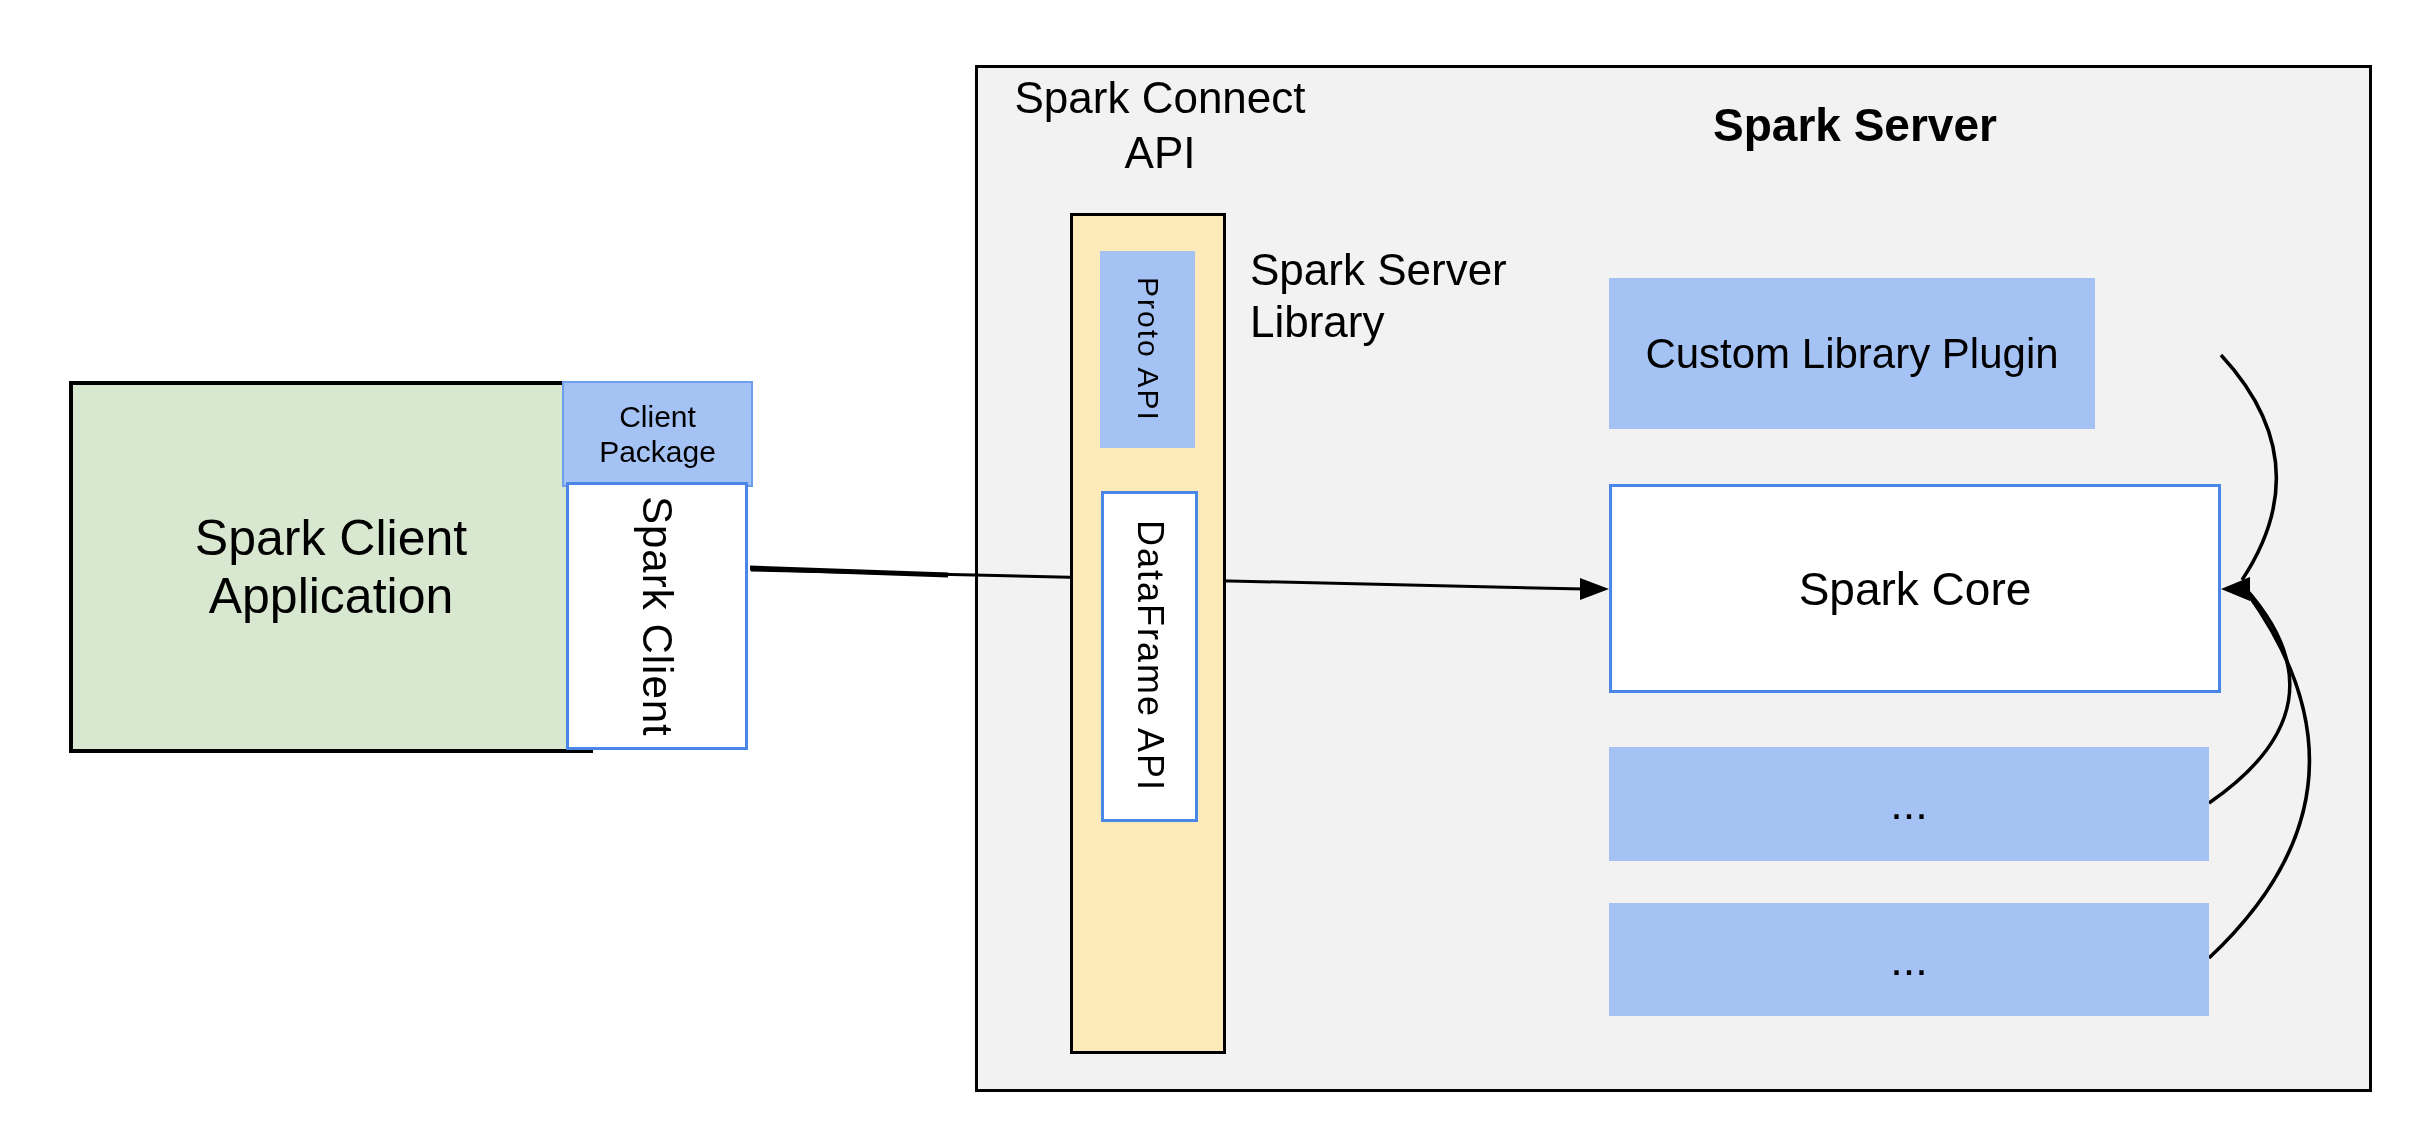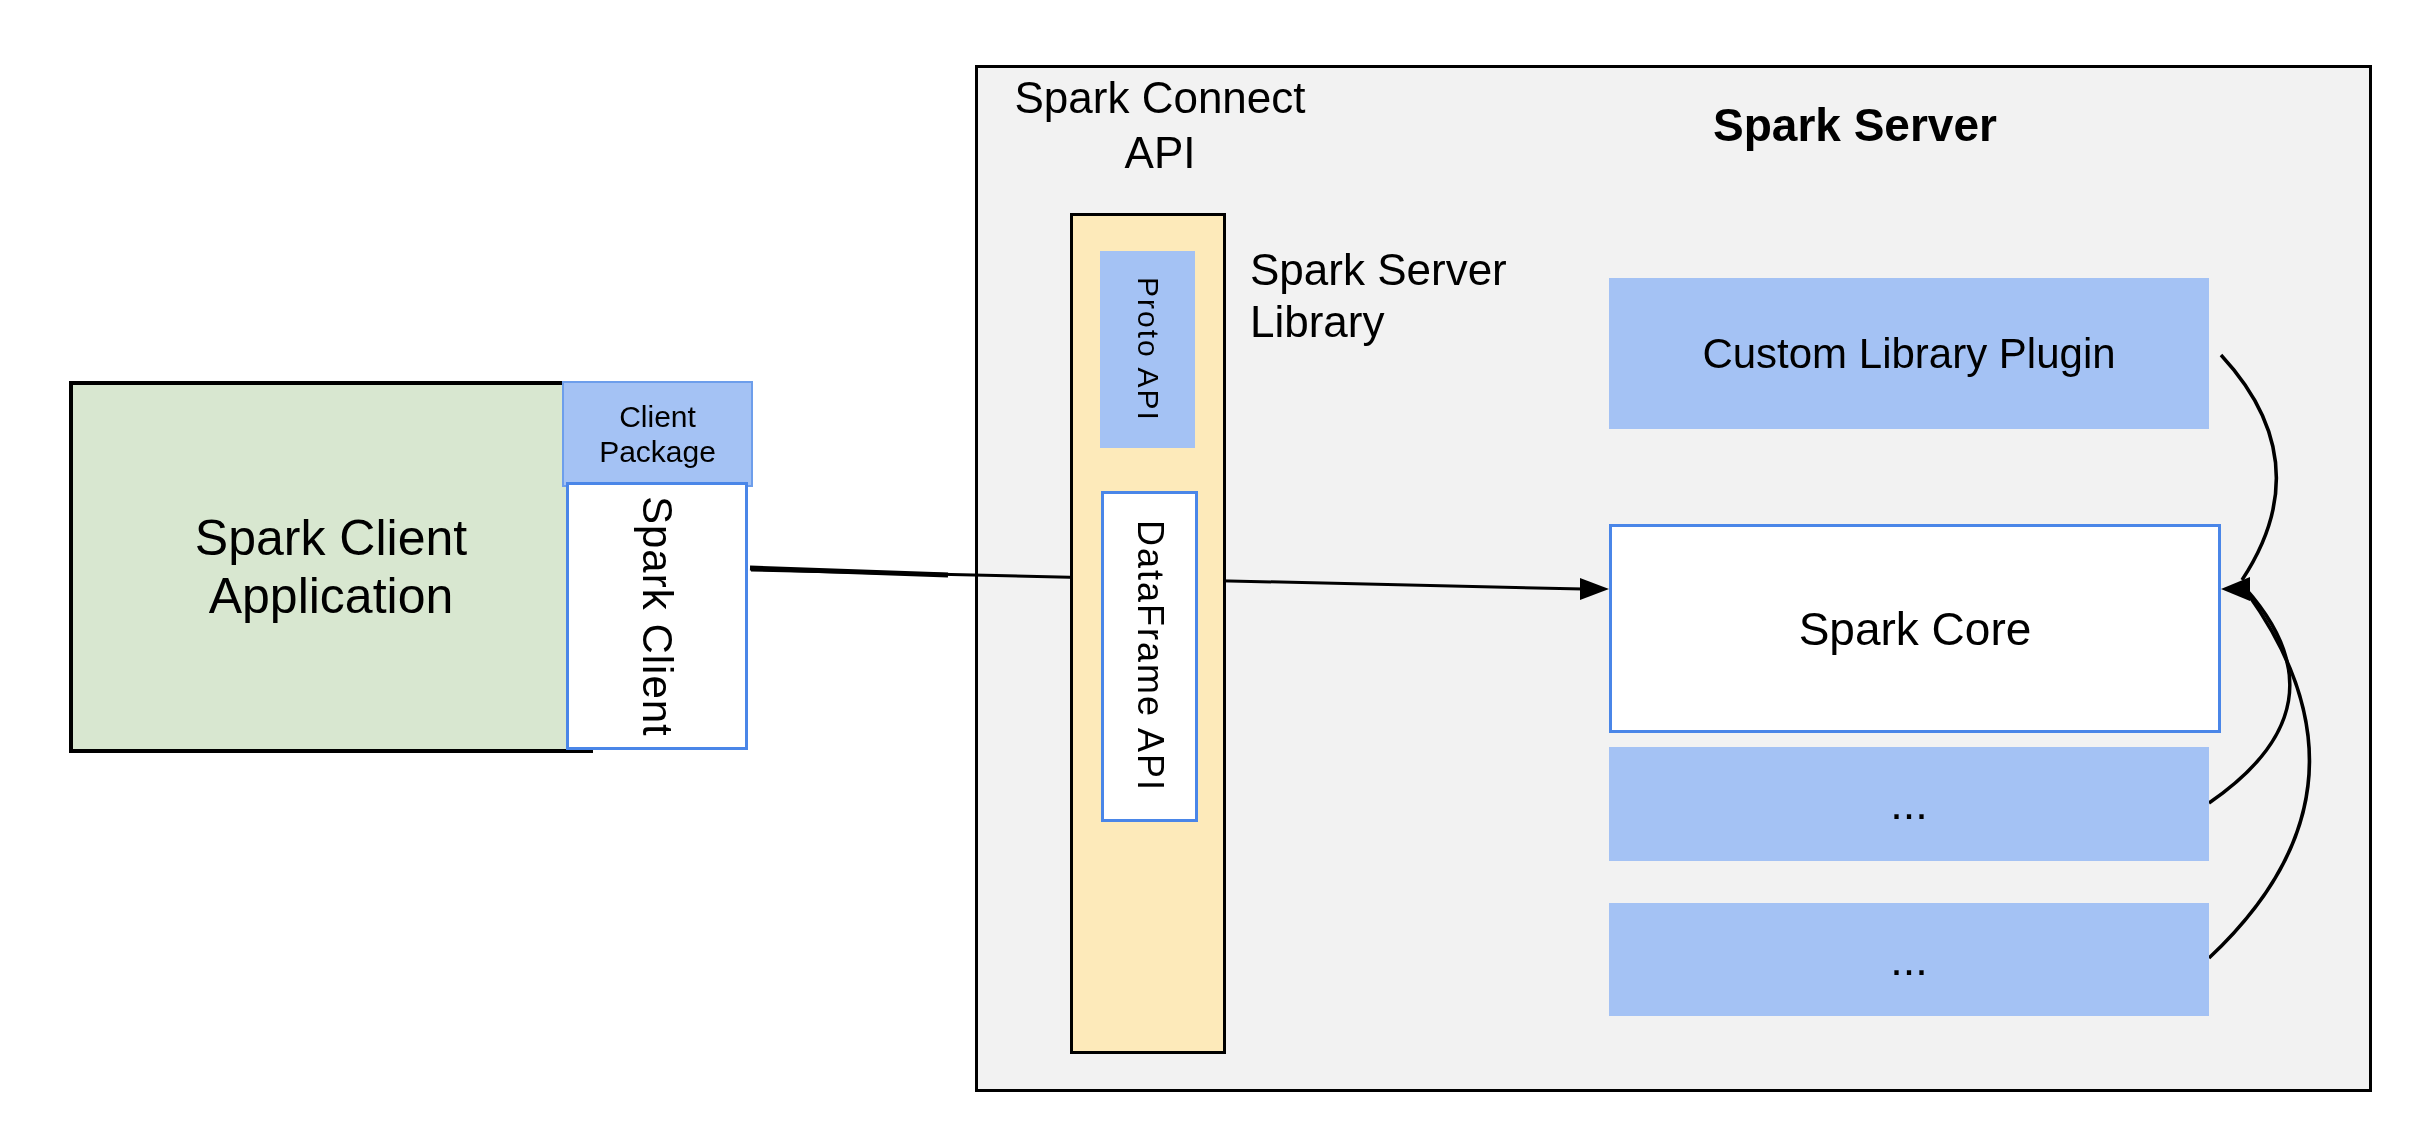--- a/index.html
+++ b/index.html
@@ -41,24 +41,24 @@
     border:4px solid var(--line_color);z-index:3;display:flex;flex-direction:column;
     align-items:center;justify-content:center;text-align:center;font-size:50px;line-height:58px;}
   .pkg-box{left:562px;top:381px;width:191px;height:106px;background:var(--blue_fill);
     border:2px solid var(--pkg_border);z-index:4;display:flex;flex-direction:column;
     align-items:center;justify-content:center;text-align:center;font-size:30px;line-height:35px;}
   .client-box{left:566px;top:482px;width:182px;height:268px;background:#fff;
     border:3px solid var(--blue_border);z-index:4;display:flex;align-items:center;justify-content:center;}
   .client-box .vtext{font-size:42px;letter-spacing:1px;}
 
   
-  .plugin-box{left:1609px;top:278px;width:600px;height:151px;background:var(--blue_fill);z-index:3;
+  .plugin-box{left:1609px;top:278px;width:486px;height:151px;background:var(--blue_fill);z-index:3;
     display:flex;align-items:center;justify-content:center;font-size:42px;}
   .core-box{left:1609px;top:484px;width:612px;height:209px;background:#fff;
-    border:3px solid var(--blue_border);z-index:3;display:flex;align-items:center;justify-content:center;font-size:46px;margin-top:40px;}
+    border:3px solid var(--blue_border);z-index:3;display:flex;align-items:center;justify-content:center;font-size:46px;}
   .dots-box{left:1609px;top:747px;width:600px;height:114px;background:var(--blue_fill);z-index:3;
     display:flex;align-items:center;justify-content:center;font-size:45px;}
   .dots-box.second{top:903px;height:113px;}
 </style>
 </head>
 <body>
 
 <div id="canvas">
 
   <div class="abs gray-panel"></div>

